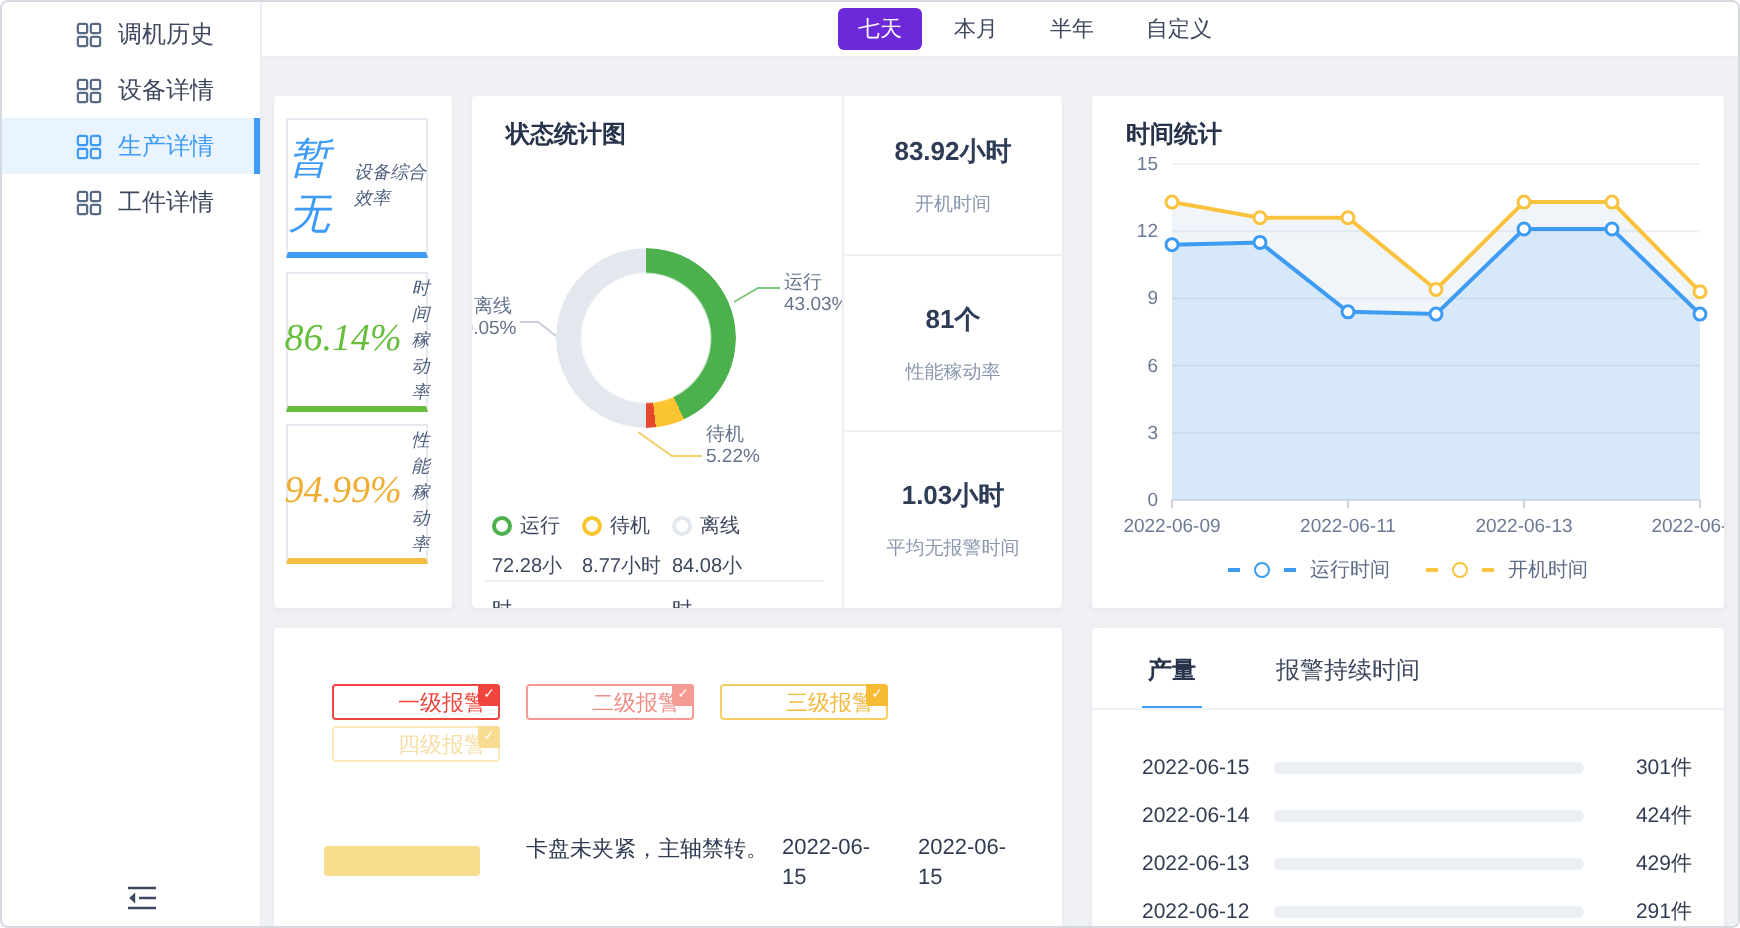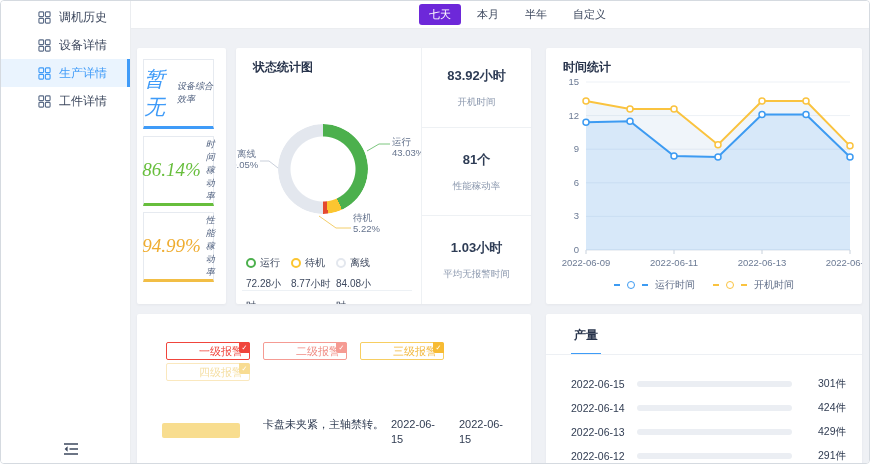--- a/index.html
+++ b/index.html
@@ -336,20 +336,21 @@
           <div>
               <div class="time-cell">2022-06-15</div>
             </div>
         </div>
       </div>
     </div>
 
     <div class="card" id="prod-card">
       <div class="ptabs">
         <span class="ptab active">产量</span>
+        <span class="ptab">报警持续时间</span>
       </div>
       <div class="tab-sep"></div>
       <div class="prod-rows">
         <div class="prod-row">
           <span class="pr-date">2022-06-15</span>
           <span class="pr-track"><span class="pr-fill" style="width: 12%; background: rgb(49, 140, 224);"></span></span>
           <span class="pr-value">301件</span>
         </div>
         <div class="prod-row">
           <span class="pr-date">2022-06-14</span>

